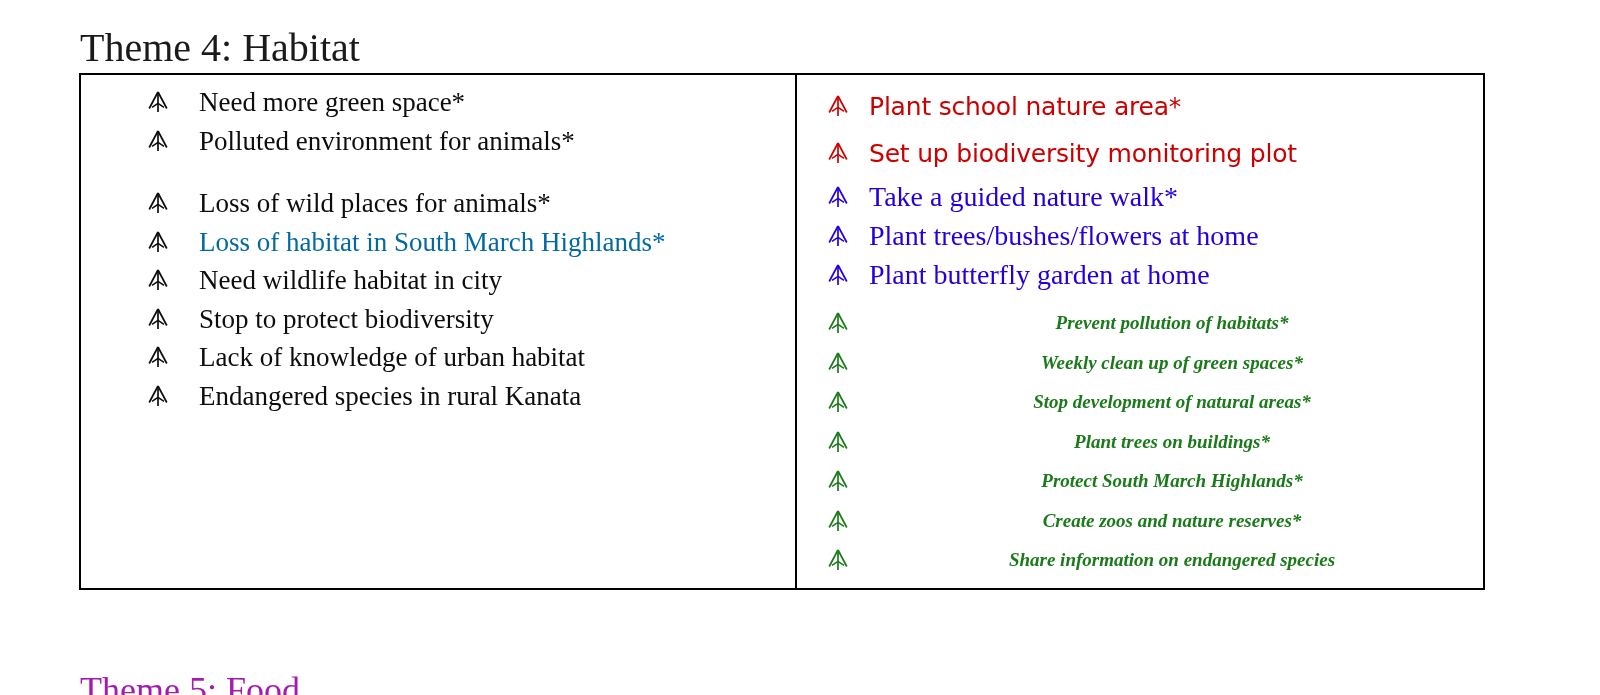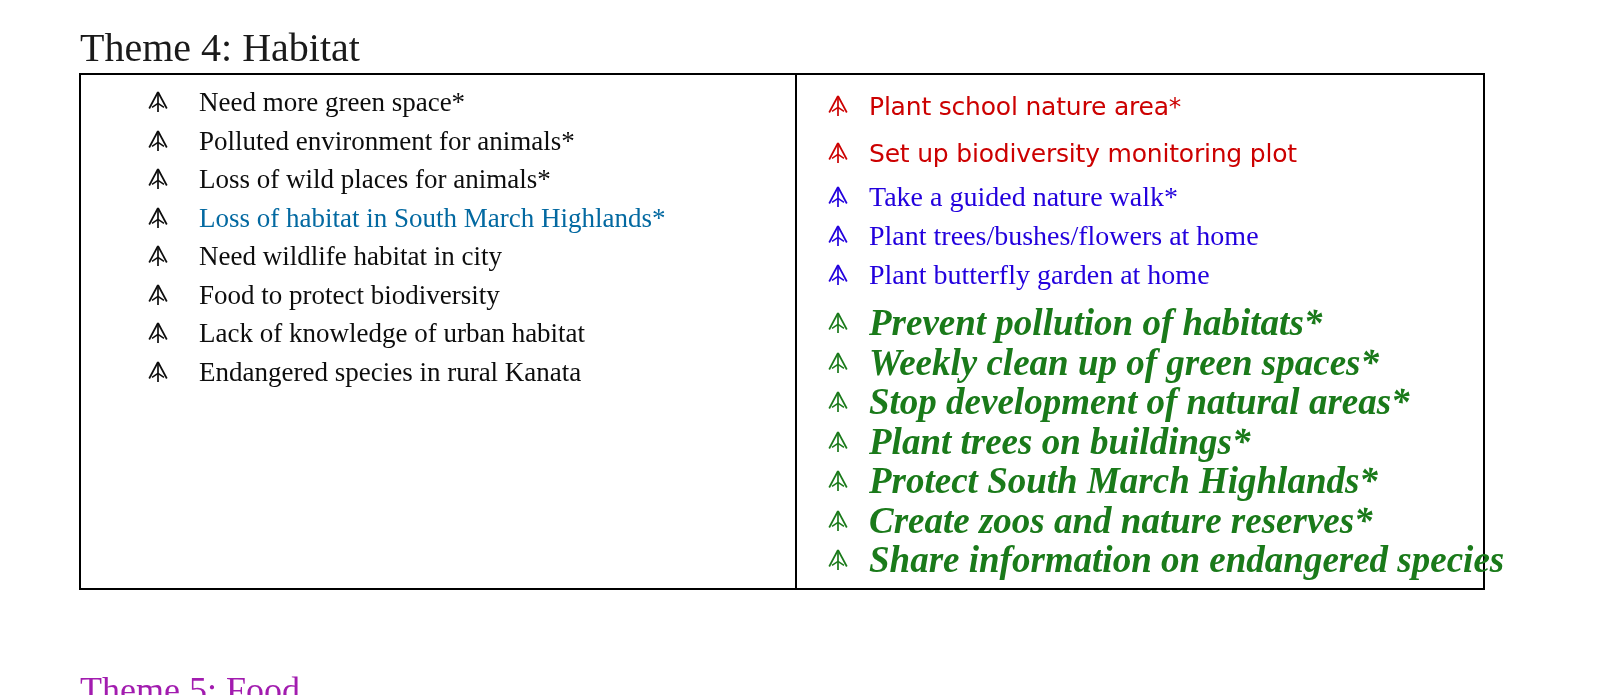--- a/index.html
+++ b/index.html
@@ -100,24 +100,25 @@
     line-height: 47px;
     letter-spacing: -0.2px;
   }
   li.tone-blue {
     font-family: "Liberation Serif", "DejaVu Serif", serif;
     font-size: 28px;
     line-height: 39px;
   }
   li.tone-green {
     font-family: "Liberation Serif", "DejaVu Serif", serif;
-    font-size: 37px;
+    font-size: 19px;
     line-height: 39.5px;
     font-weight: bold;
     font-style: italic;
+    text-align: center;
   }
   li.group-start {
     margin-top: 9px;
   }
 
   
   .bullet-icon {
     position: absolute;
     display: block;
     width: 22px;
@@ -178,21 +179,21 @@
                 </span><span class="label-text">Need more green space*</span></li>
               <li style="color: rgb(13, 13, 13);"><span class="bullet-icon">
                   <svg viewBox="0 0 22 22" width="22" height="22" aria-hidden="true">
                     <path d="M11 1 L11 21" stroke="#0d0d0d" stroke-width="1.7" fill="none"></path>
                     <path d="M11 1 L2.2 17.5" stroke="#0d0d0d" stroke-width="1.7" fill="none"></path>
                     <path d="M11 1 L19.8 17.5" stroke="#0d0d0d" stroke-width="1.7" fill="none"></path>
                     <path d="M11 12.4 L5.0 16.4" stroke="#0d0d0d" stroke-width="1.5" fill="none"></path>
                     <path d="M11 12.4 L17.0 16.4" stroke="#0d0d0d" stroke-width="1.5" fill="none"></path>
                   </svg>
                 </span><span class="label-text">Polluted environment for animals*</span></li>
-              <li style="color: rgb(13, 13, 13);"><span class="bullet-icon">
+              <li style="color: rgb(13, 13, 13); margin-top: 24px;"><span class="bullet-icon">
                   <svg viewBox="0 0 22 22" width="22" height="22" aria-hidden="true">
                     <path d="M11 1 L11 21" stroke="#0d0d0d" stroke-width="1.7" fill="none"></path>
                     <path d="M11 1 L2.2 17.5" stroke="#0d0d0d" stroke-width="1.7" fill="none"></path>
                     <path d="M11 1 L19.8 17.5" stroke="#0d0d0d" stroke-width="1.7" fill="none"></path>
                     <path d="M11 12.4 L5.0 16.4" stroke="#0d0d0d" stroke-width="1.5" fill="none"></path>
                     <path d="M11 12.4 L17.0 16.4" stroke="#0d0d0d" stroke-width="1.5" fill="none"></path>
                   </svg>
                 </span><span class="label-text">Loss of wild places for animals*</span></li>
               <li style="color: #0369a1;"><span class="bullet-icon">
                   <svg viewBox="0 0 22 22" width="22" height="22" aria-hidden="true">
@@ -213,21 +214,21 @@
                   </svg>
                 </span><span class="label-text">Need wildlife habitat in city</span></li>
               <li style="color: rgb(13, 13, 13);"><span class="bullet-icon">
                   <svg viewBox="0 0 22 22" width="22" height="22" aria-hidden="true">
                     <path d="M11 1 L11 21" stroke="#0d0d0d" stroke-width="1.7" fill="none"></path>
                     <path d="M11 1 L2.2 17.5" stroke="#0d0d0d" stroke-width="1.7" fill="none"></path>
                     <path d="M11 1 L19.8 17.5" stroke="#0d0d0d" stroke-width="1.7" fill="none"></path>
                     <path d="M11 12.4 L5.0 16.4" stroke="#0d0d0d" stroke-width="1.5" fill="none"></path>
                     <path d="M11 12.4 L17.0 16.4" stroke="#0d0d0d" stroke-width="1.5" fill="none"></path>
                   </svg>
-                </span><span class="label-text">Food to protect biodiversity</span></li>
+                </span><span class="label-text">Stop to protect biodiversity</span></li>
               <li style="color: rgb(13, 13, 13);"><span class="bullet-icon">
                   <svg viewBox="0 0 22 22" width="22" height="22" aria-hidden="true">
                     <path d="M11 1 L11 21" stroke="#0d0d0d" stroke-width="1.7" fill="none"></path>
                     <path d="M11 1 L2.2 17.5" stroke="#0d0d0d" stroke-width="1.7" fill="none"></path>
                     <path d="M11 1 L19.8 17.5" stroke="#0d0d0d" stroke-width="1.7" fill="none"></path>
                     <path d="M11 12.4 L5.0 16.4" stroke="#0d0d0d" stroke-width="1.5" fill="none"></path>
                     <path d="M11 12.4 L17.0 16.4" stroke="#0d0d0d" stroke-width="1.5" fill="none"></path>
                   </svg>
                 </span><span class="label-text">Lack of knowledge of urban habitat</span></li>
               <li style="color: rgb(13, 13, 13);"><span class="bullet-icon">

